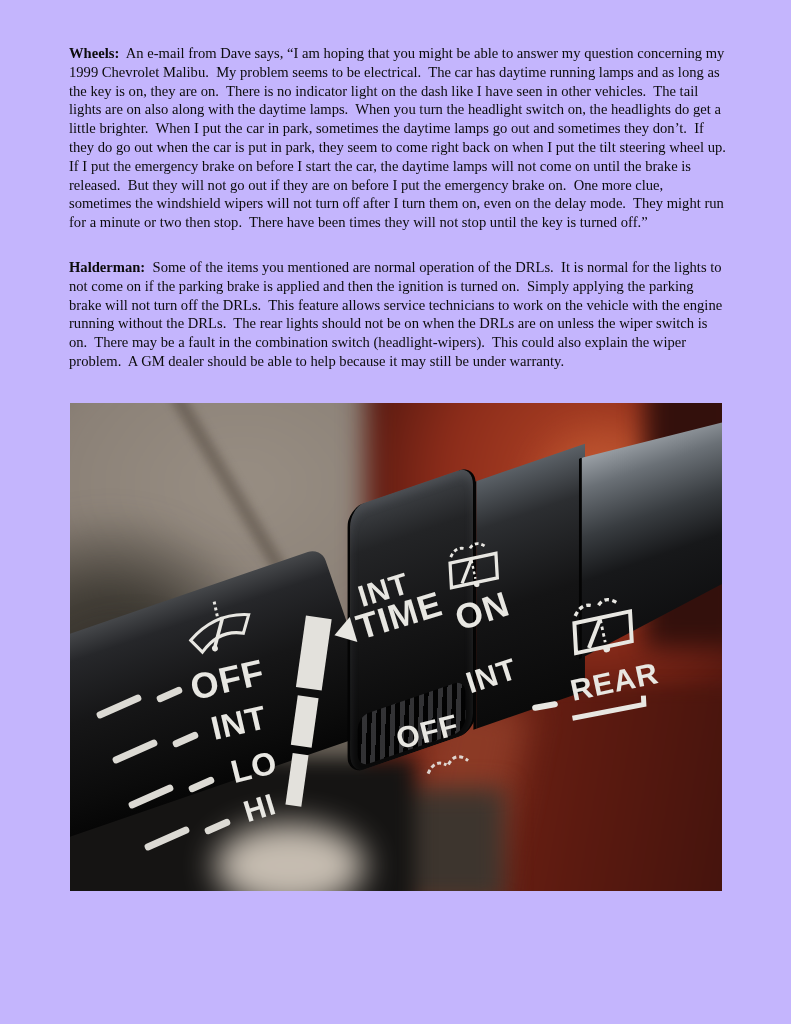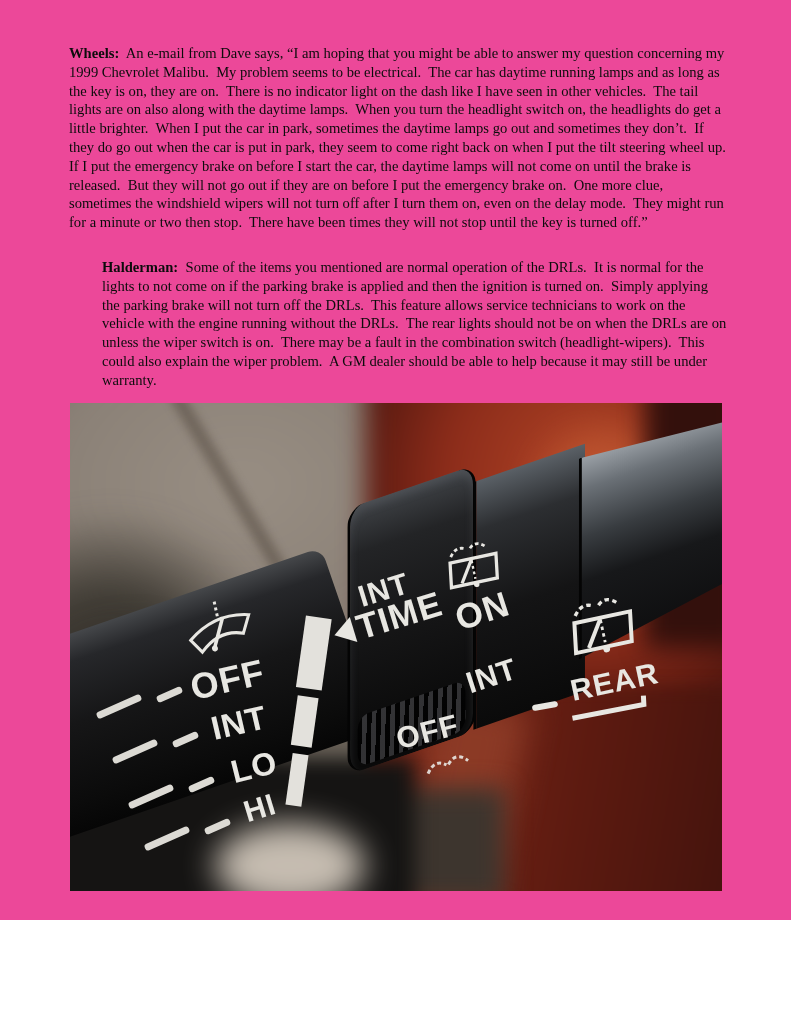--- a/index.html
+++ b/index.html
@@ -1,21 +1,21 @@
 <!DOCTYPE html>
 <html><head>
 <meta charset="utf-8">
 <style>
   html,body{margin:0;padding:0;background:#ffffff;}
-  .page{position:relative;width:791px;height:920px;background:#ec4899;overflow:hidden;
+  .page{position:relative;width:791px;height:1024px;background:#c4b5fd;overflow:hidden;
         font-family:"Liberation Serif", serif;}
   .doc-text{position:absolute;left:69px;top:44px;width:658px;color:#0c0c0c;
             font-size:14.6px;line-height:18.8px;}
   .para{margin:0;white-space:pre-wrap;}
-  .para + .para{margin-top:26px;margin-left:33px;}
+  .para + .para{margin-top:26px;}
   .para b{font-weight:700;}
 
   
   .photo{position:absolute;left:70px;top:403px;width:652px;height:488px;overflow:hidden;
          background:#6e665c;}
   .photo *{position:absolute;}
 
   
   .bg-gray{left:-70px;top:-70px;width:540px;height:380px;border-radius:40%;
     background:radial-gradient(ellipse at 45% 40%, #988e83 0%, #8b8177 45%, rgba(130,120,110,0) 85%);

